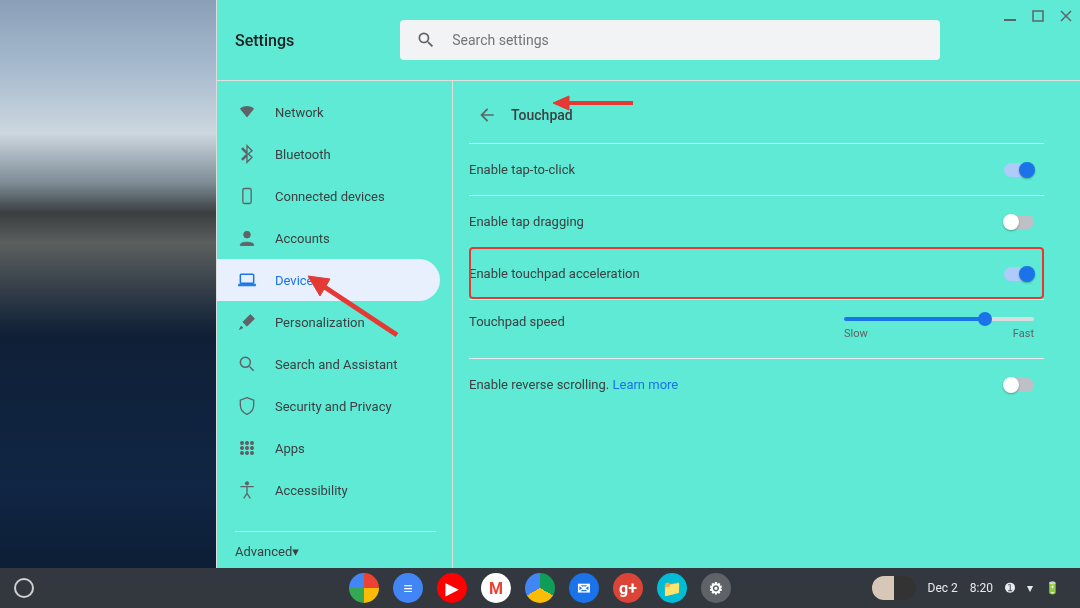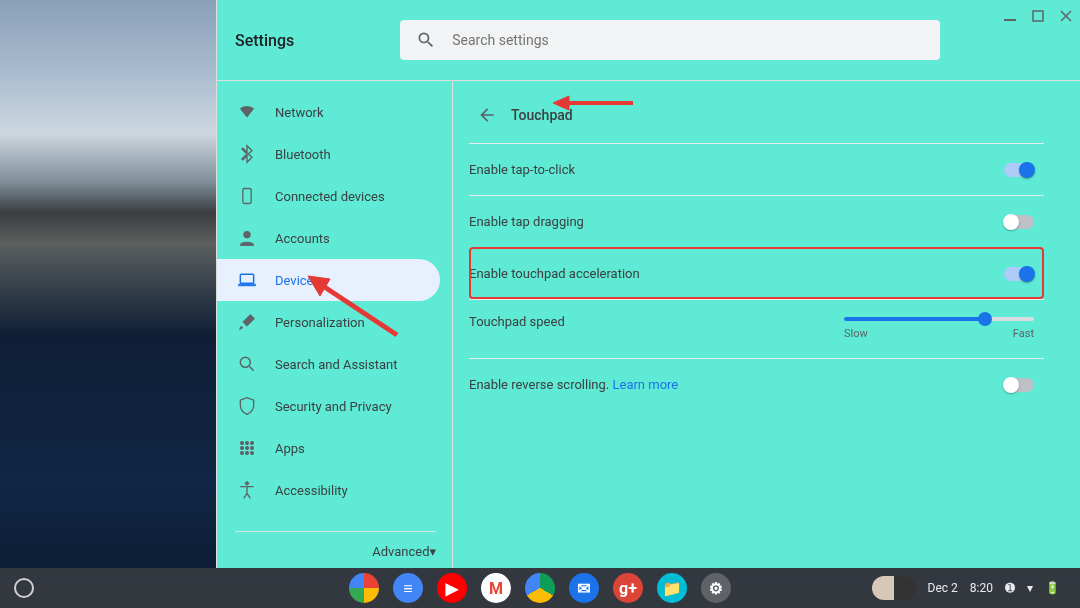--- a/index.html
+++ b/index.html
@@ -40,21 +40,21 @@
     height: 42px; display:flex; align-items:center; padding: 0 20px; margin:0 12px 0 0;
     border-top-right-radius: 21px; border-bottom-right-radius:21px; cursor:pointer;
     color:#3c4043; font-size:13px;
   }
   .nav-item.active { background:#e8f0fe; color:#1a73e8; }
   .nav-item .ic { width:20px; height:20px; margin-right:18px; display:flex; align-items:center; justify-content:center; }
   .nav-item.active .ic svg { fill:#1a73e8; stroke:#1a73e8; }
   .nav-item .ic svg { fill:#5f6368; stroke:#5f6368; }
   .advanced {
     margin: 20px 16px 0 18px; border-top:1px solid #e0e0e0; padding-top:12px;
-    display:flex; align-items:center; justify-content:flex-end; color:#3c4043; font-size:13px; cursor:pointer;
+    display:flex; align-items:center; justify-content:flex-start; color:#3c4043; font-size:13px; cursor:pointer;
   }
 
   .main { flex:1; padding: 14px 36px 0 16px; position:relative; overflow:auto;}
   .page-head { display:flex; align-items:center; height:40px; margin-bottom:8px;}
   .back-btn { width:36px; height:36px; display:flex; align-items:center; justify-content:center; cursor:pointer; border-radius:50%;}
   .back-btn svg { width:20px; height:20px; fill:#5f6368;}
   .page-title { font-size:14px; color:#3c4043; font-weight:500; margin-left:6px;}
 
   .row {
     border-top:1px solid #e8eaed; padding:18px 10px 18px 0; display:flex; align-items:center;

